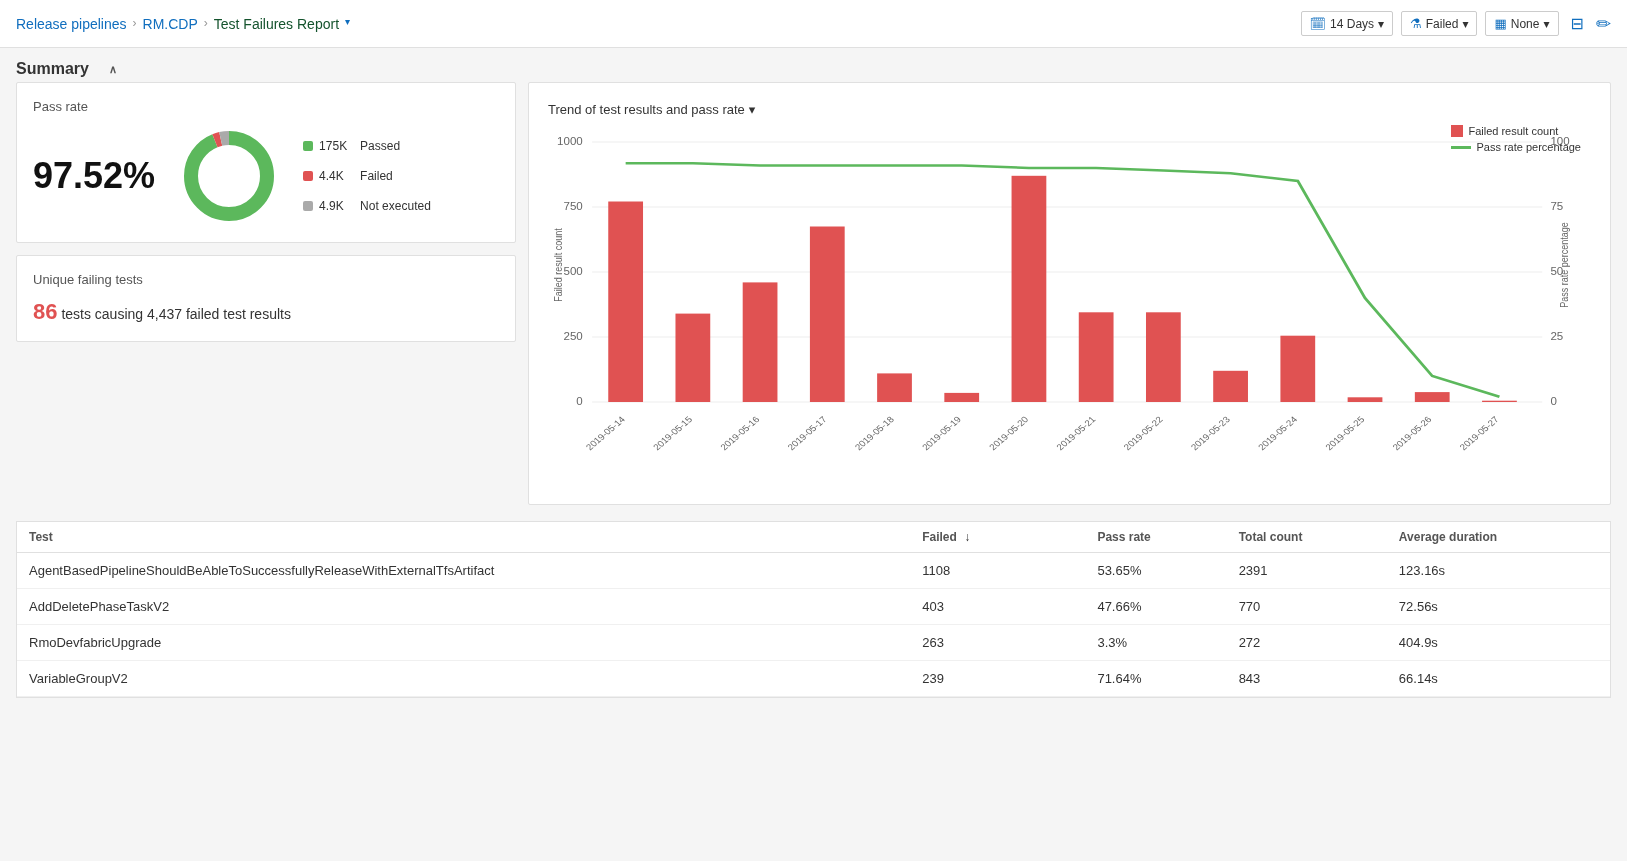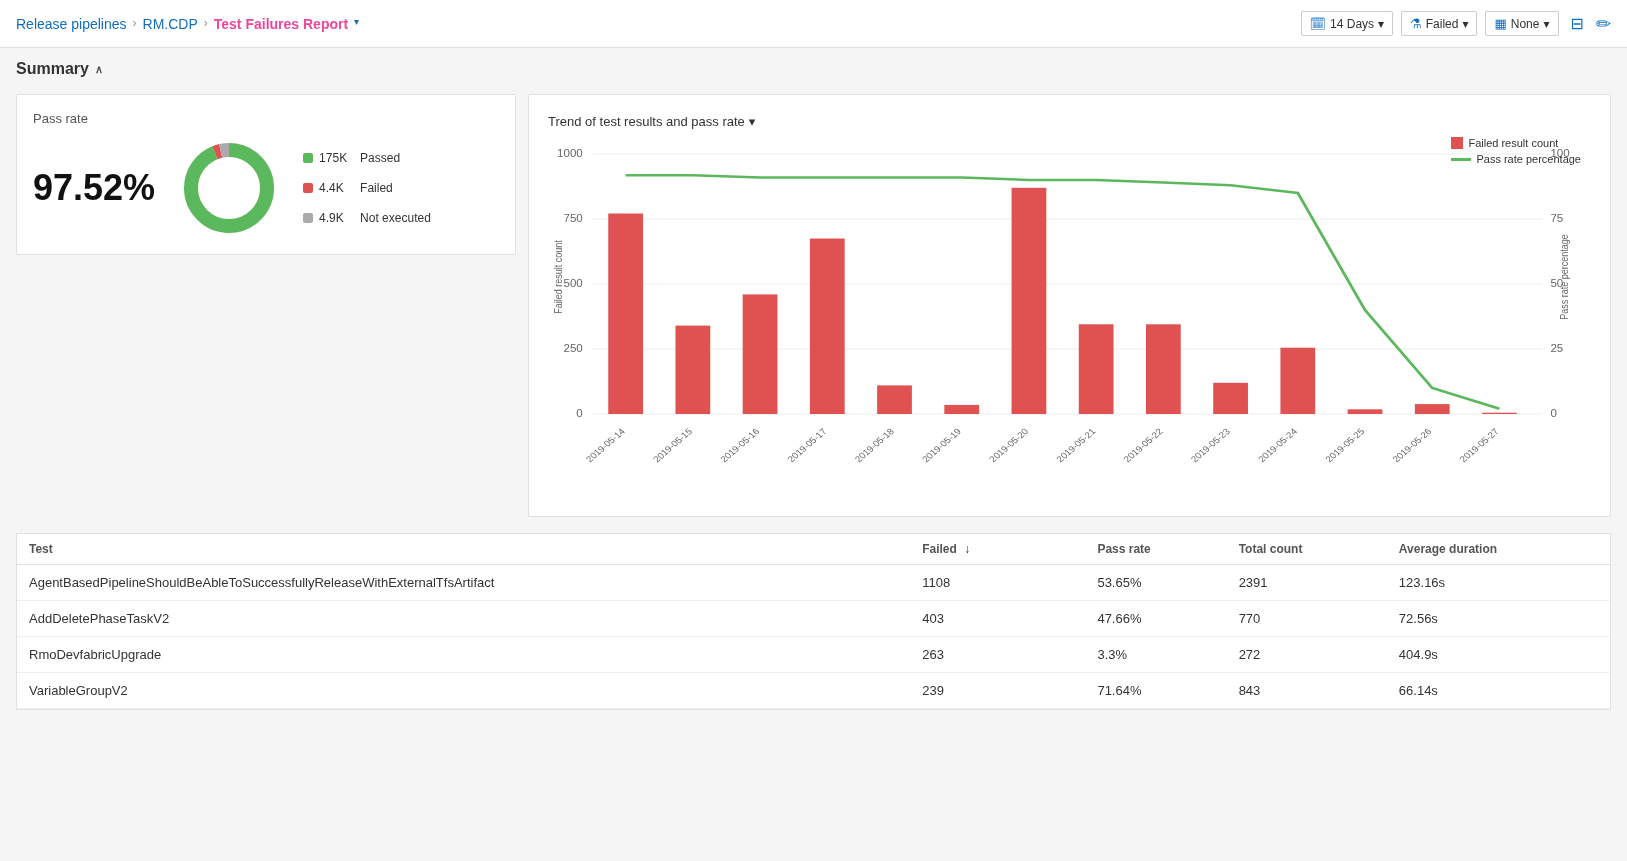--- a/index.html
+++ b/index.html
@@ -5,37 +5,37 @@
     * { box-sizing: border-box; margin: 0; padding: 0; }
     body { font-family: 'Segoe UI', Arial, sans-serif; font-size: 13px; background: #f5f5f5; color: #333; }
 
     .top-bar {
       display: flex; align-items: center; justify-content: space-between;
       padding: 10px 16px; background: #fff; border-bottom: 1px solid #e0e0e0;
       height: 48px;
     }
     .breadcrumb { display: flex; align-items: flex-start; gap: 6px; font-size: 14px; color: #106ebe; }
     .breadcrumb span.sep { color: #999; font-size: 12px; }
-    .breadcrumb span.current { color: #ec4899; font-weight: 700; }
+    .breadcrumb span.current { color: #14532d; font-weight: 400; }
     .breadcrumb span.chevron { color: #106ebe; font-size: 10px; }
 
     .top-actions { display: flex; align-items: center; gap: 8px; }
     .filter-btn {
       display: flex; align-items: center; gap: 4px;
       border: 1px solid #ccc; border-radius: 2px; padding: 4px 8px;
       background: #fff; cursor: pointer; font-size: 12px; color: #333;
     }
     .filter-btn .icon { color: #106ebe; font-size: 13px; }
     .filter-icon-only { border: none; background: none; cursor: pointer; color: #106ebe; font-size: 16px; padding: 4px; }
 
     .content { padding: 12px 16px; }
 
     .section-header {
-      display: flex; align-items: center; gap: 6px;
-      font-size: 16px; font-weight: 600; margin-bottom: 16px; cursor: pointer;
+      display: flex; align-items: center; gap: 20px;
+      font-size: 16px; font-weight: 600; margin-bottom: 4px; cursor: pointer;
     }
     .section-header .chevron { font-size: 11px; color: #555; }
 
     .summary-row { display: flex; gap: 12px; margin-bottom: 16px; }
 
     .card {
       background: #fff; border: 1px solid #e0e0e0; border-radius: 2px;
       padding: 19px;
     }
     .card-left { width: 500px; display: flex; flex-direction: column; gap: 12px; }
@@ -147,20 +147,27 @@
             </div>
             <div class="legend-item">
               <div class="legend-dot" style="background:#aaa;"></div>
               <span class="legend-count">4.9K</span>
               <span>Not executed</span>
             </div>
           </div>
         </div>
       </div>
 
+      <div class="card unique-card">
+        <div class="unique-title">Unique failing tests</div>
+        <div class="unique-body">
+          <span class="unique-count">86</span>
+          <span>tests causing 4,437 failed test results</span>
+        </div>
+      </div>
     </div>
 
     <div class="card card-right">
       <div class="chart-title">
         <span>Trend of test results and pass rate</span>
         <span style="cursor:pointer;">▾</span>
       </div>
       <div style="position:relative; width:100%; height:360px;">
         
         <div style="position:absolute;top:0;right:10px;display:flex;flex-direction:column;gap:4px;font-size:11px;z-index:2;">

